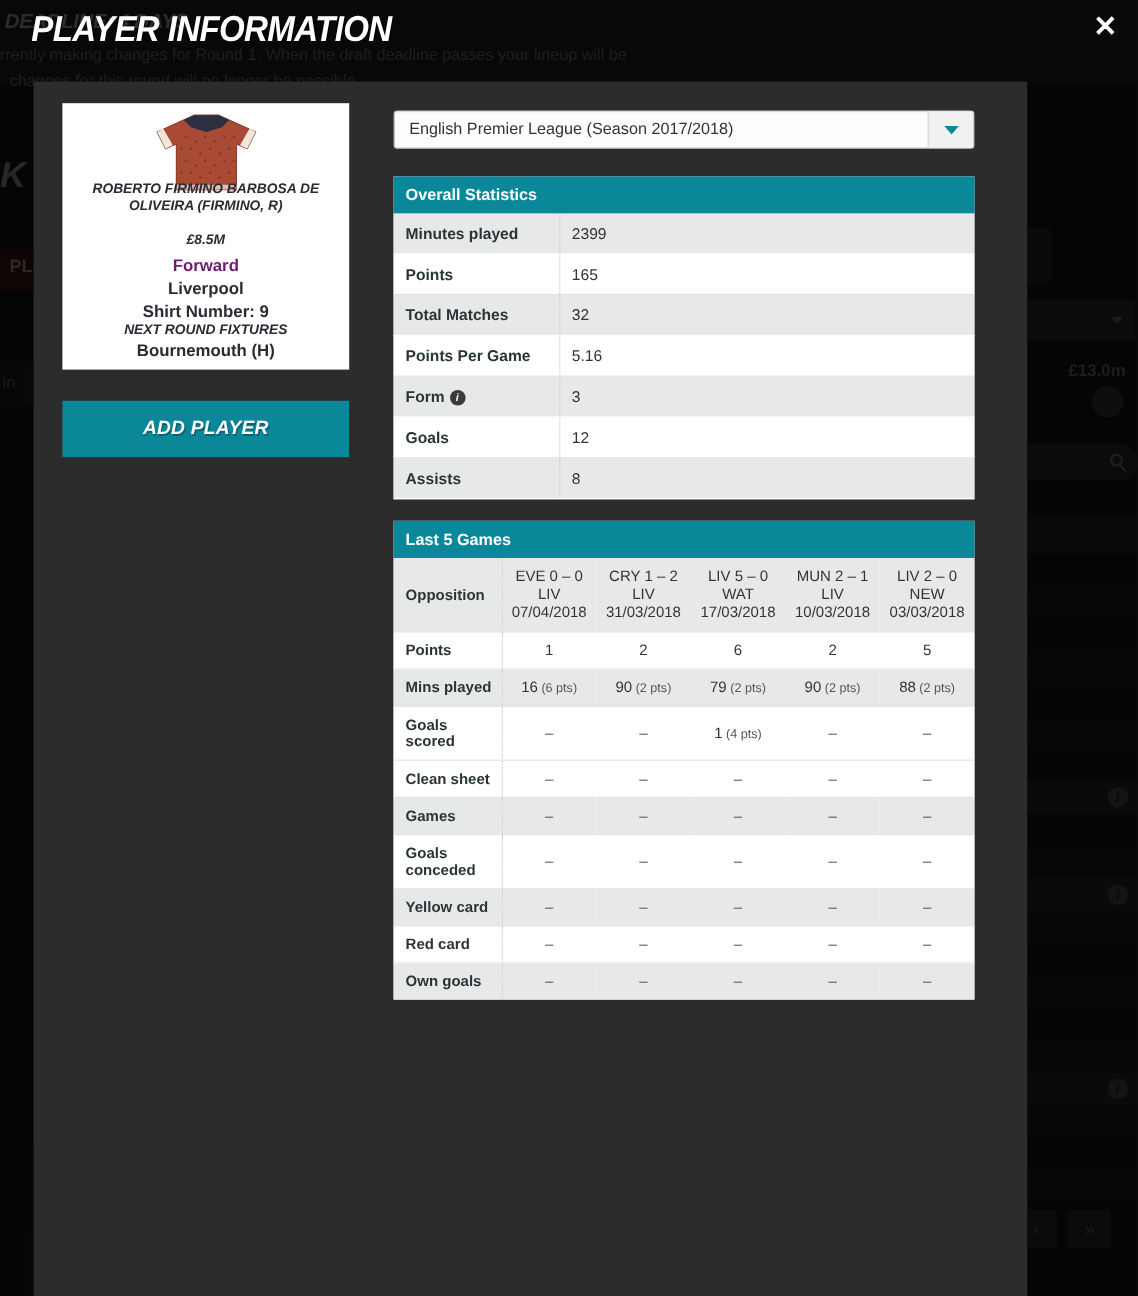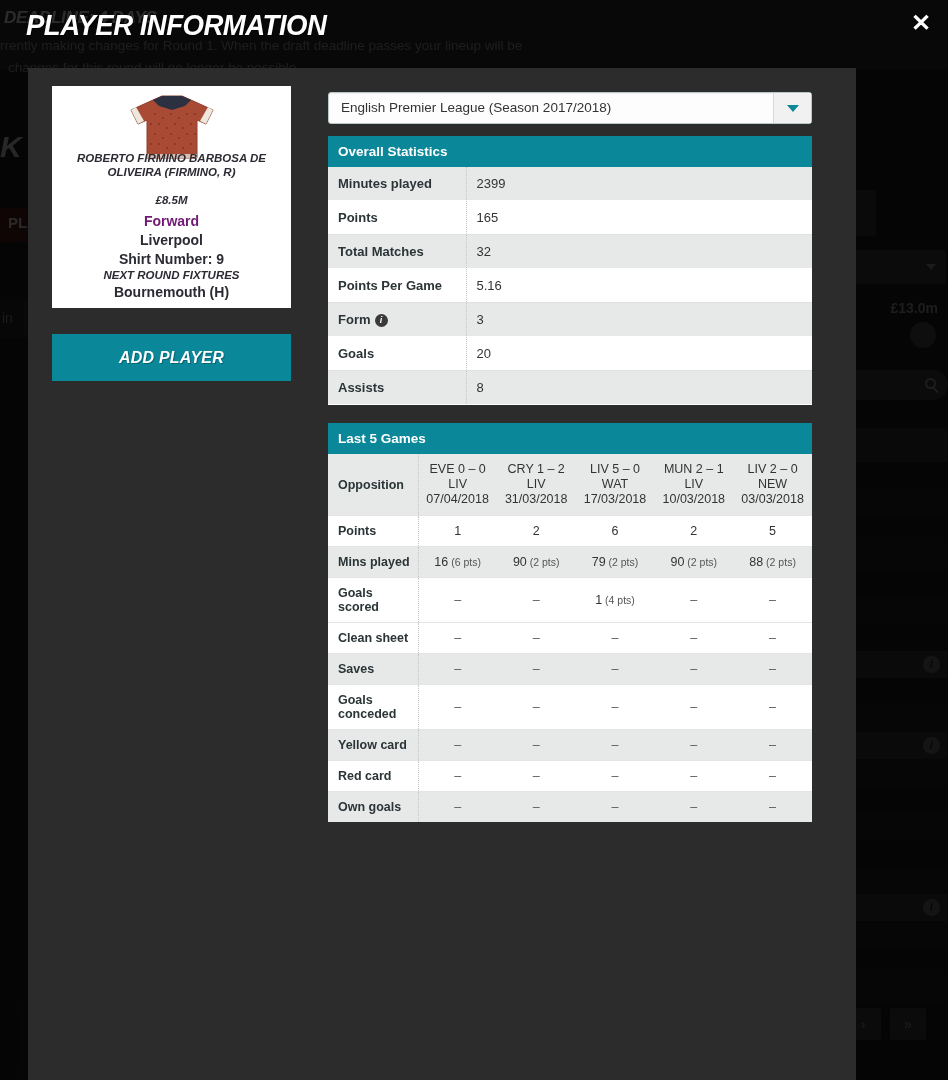--- a/index.html
+++ b/index.html
@@ -502,21 +502,21 @@
 
   <div id="right-col">
 
     <div id="league-select">
       <span>English Premier League (Season 2017/2018)</span>
       <span class="sel-caret">
           <i></i>
         </span>
     </div>
 
-    <div class="panel" style="margin-top:12px;">
+    <div class="panel" style="margin-top:23px;">
       <div class="panel-head">Overall Statistics</div>
       <table class="stats">
         <tbody id="overall-rows">
             <tr class="odd">
               <td class="lbl">Minutes played</td>
               <td>2399</td>
             </tr>
             <tr class="even">
               <td class="lbl">Points</td>
               <td>165</td>
@@ -528,21 +528,21 @@
             <tr class="even">
               <td class="lbl">Points Per Game</td>
               <td>5.16</td>
             </tr>
             <tr class="odd">
               <td class="lbl">Form<span class="info-badge">i</span></td>
               <td>3</td>
             </tr>
             <tr class="even">
               <td class="lbl">Goals</td>
-              <td>20</td>
+              <td>12</td>
             </tr>
             <tr class="odd">
               <td class="lbl">Assists</td>
               <td>8</td>
             </tr>
           </tbody>
       </table>
     </div>
 
     <div class="panel" style="margin-top:18px;">
@@ -598,21 +598,21 @@
             </tr>
             <tr class="even">
               <td class="lbl">Clean sheet</td>
               <td><span class="dash">–</span></td>
               <td><span class="dash">–</span></td>
               <td><span class="dash">–</span></td>
               <td><span class="dash">–</span></td>
               <td><span class="dash">–</span></td>
             </tr>
             <tr class="odd">
-              <td class="lbl">Saves</td>
+              <td class="lbl">Games</td>
               <td><span class="dash">–</span></td>
               <td><span class="dash">–</span></td>
               <td><span class="dash">–</span></td>
               <td><span class="dash">–</span></td>
               <td><span class="dash">–</span></td>
             </tr>
             <tr class="even">
               <td class="lbl">Goals conceded</td>
               <td><span class="dash">–</span></td>
               <td><span class="dash">–</span></td>

